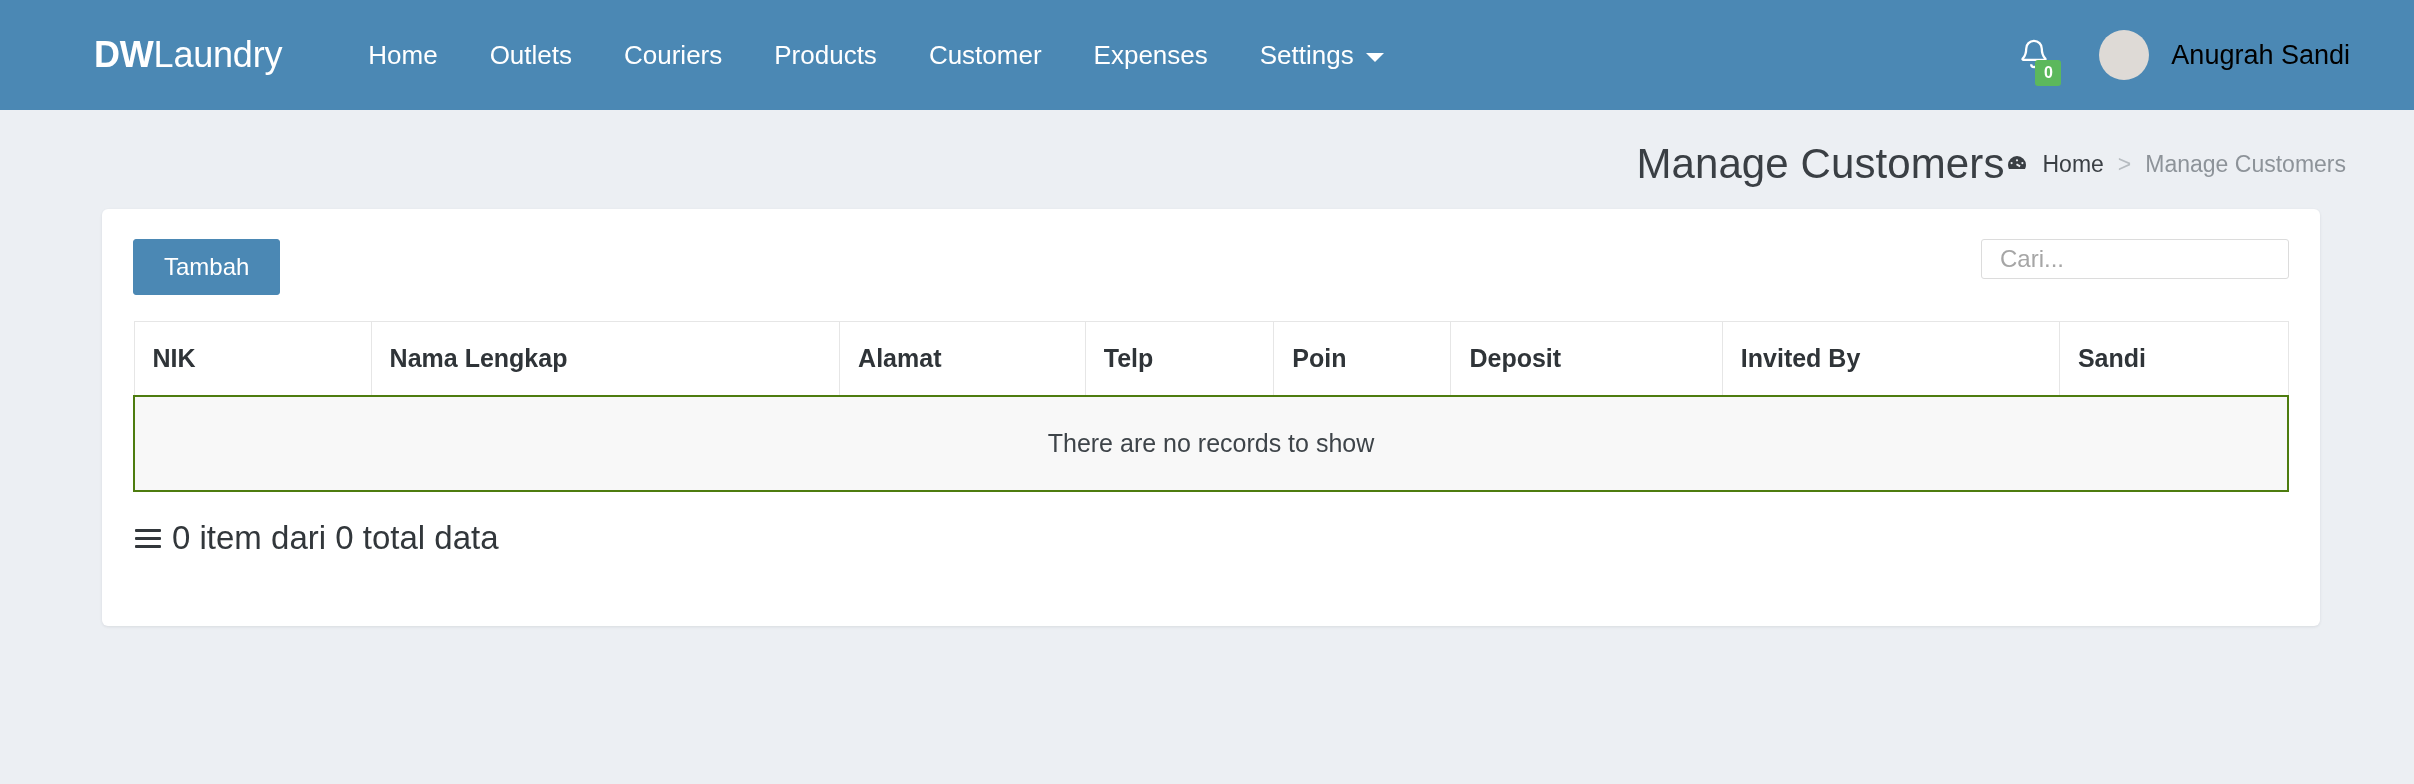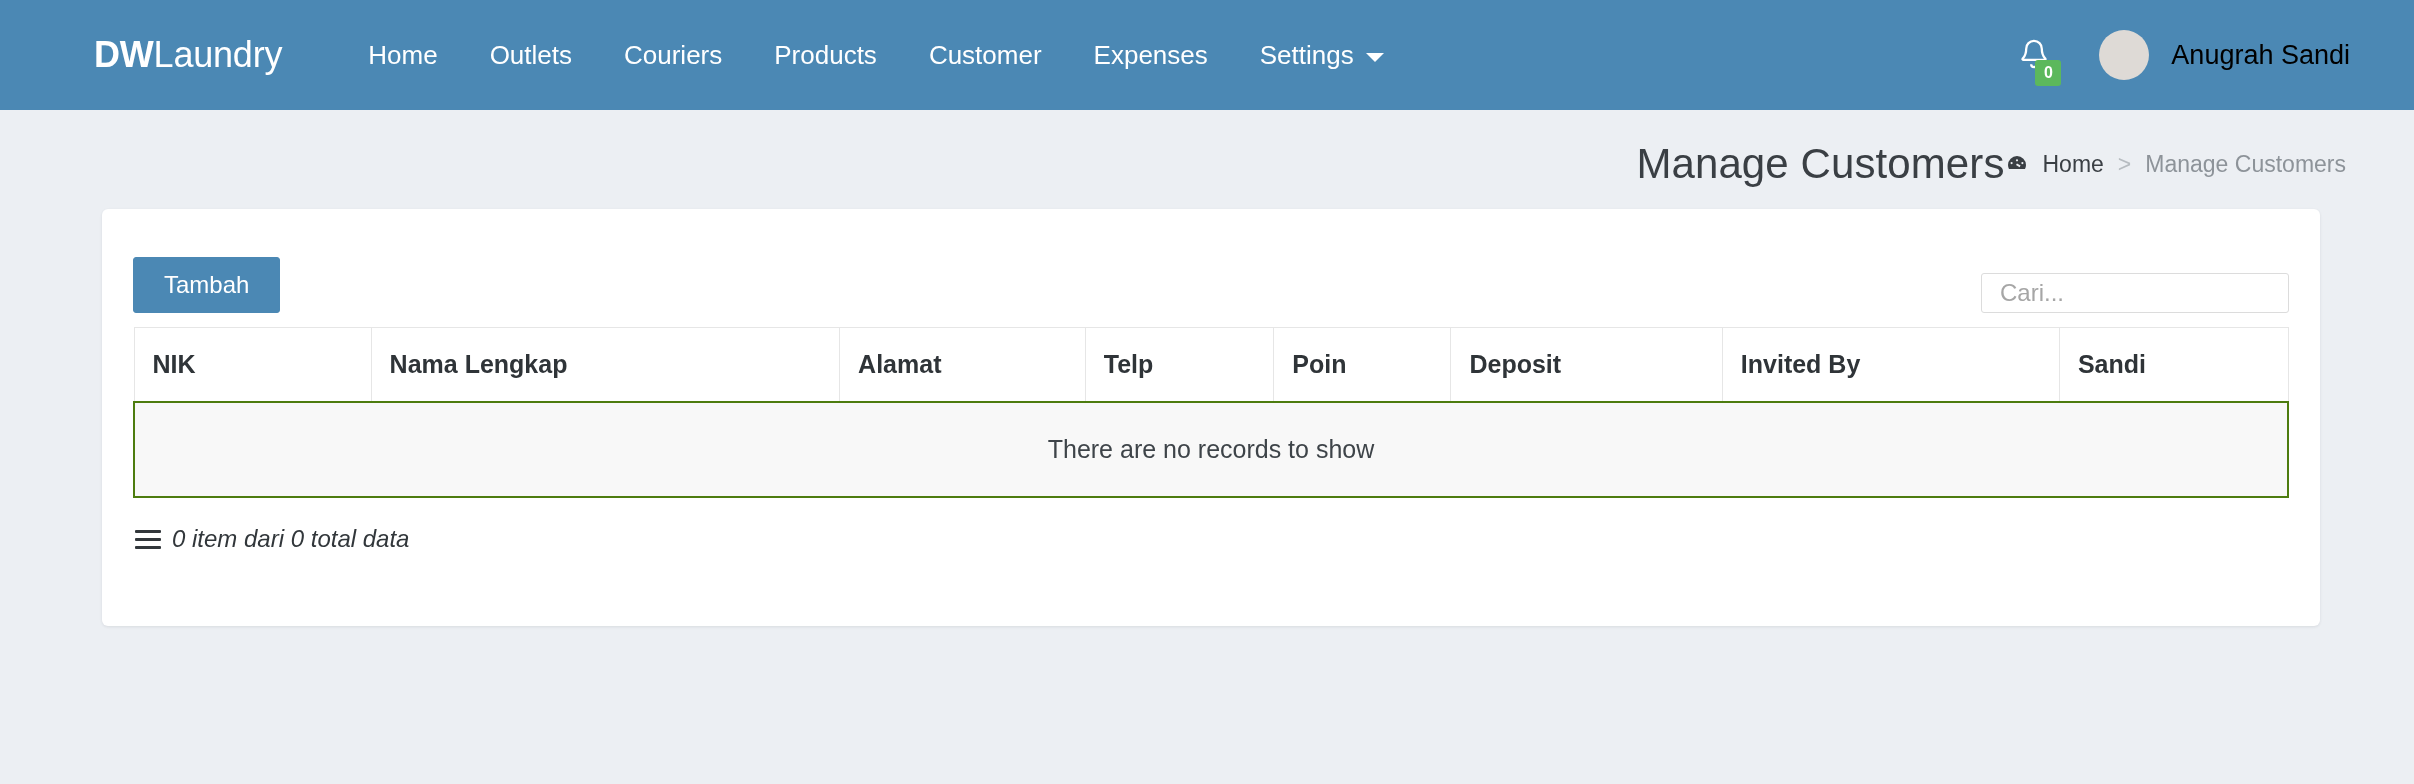--- a/index.html
+++ b/index.html
@@ -146,21 +146,21 @@
   .card {
     margin: 13px 94px 0 102px;
     background: #ffffff;
     border-radius: 6px;
     box-shadow: 0 1px 3px rgba(40,50,60,0.10);
     padding: 30px 31px 34px 31px;
     height: 417px;
   }
   .card-toolbar {
     display: flex;
-    align-items: flex-end;
+    align-items: flex-start;
     justify-content: space-between;
     height: 74px;
   }
   .btn-tambah {
     background: #4b88b4;
     border: 1px solid #4b88b4;
     color: #ffffff;
     font-size: 24px;
     font-family: "Liberation Sans", sans-serif;
     padding: 14px 30px;
@@ -178,21 +178,21 @@
     color: #555;
     font-family: "Liberation Sans", sans-serif;
     outline: none;
   }
   .search-input::placeholder { color: #a6a6a6; }
 
   
   table.data-table {
     width: 100%;
     border-collapse: collapse;
-    margin-top: 14px;
+    margin-top: 8px;
     table-layout: fixed;
   }
   table.data-table thead th {
     text-align: left;
     font-size: 25px;
     font-weight: 700;
     color: #2f3438;
     padding: 22px 0 22px 18px;
     border-top: 1px solid #e6e6e6;
     border-bottom: 1px solid #e6e6e6;
@@ -212,23 +212,22 @@
     padding: 32px 0;
   }
 
   
   .table-footer {
     display: flex;
     align-items: center;
     gap: 11px;
     margin-top: 27px;
     padding-left: 2px;
-    font-size: 24px;
+    font-size: 33px;
     color: #32373b;
-    font-style: italic;
   }
   .hamburger {
     display: inline-flex;
     flex-direction: column;
     justify-content: center;
     gap: 5px;
     width: 26px;
   }
   .hamburger i {
     display: block;

